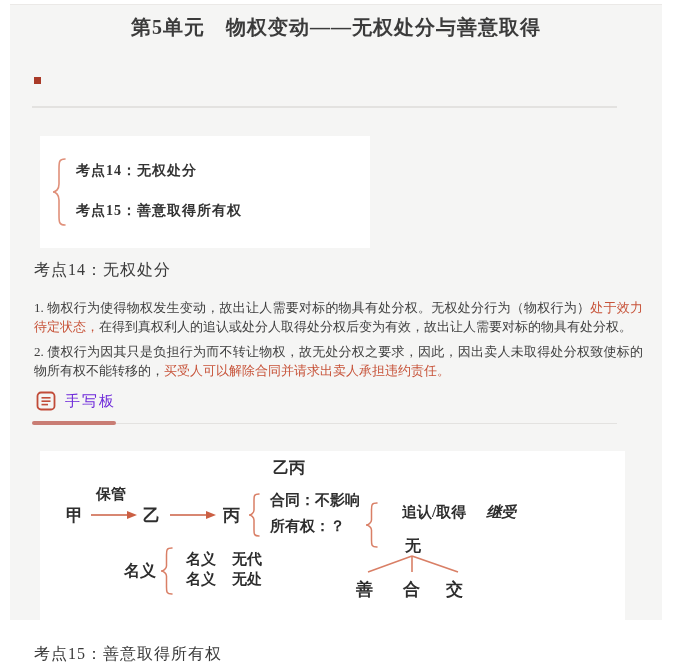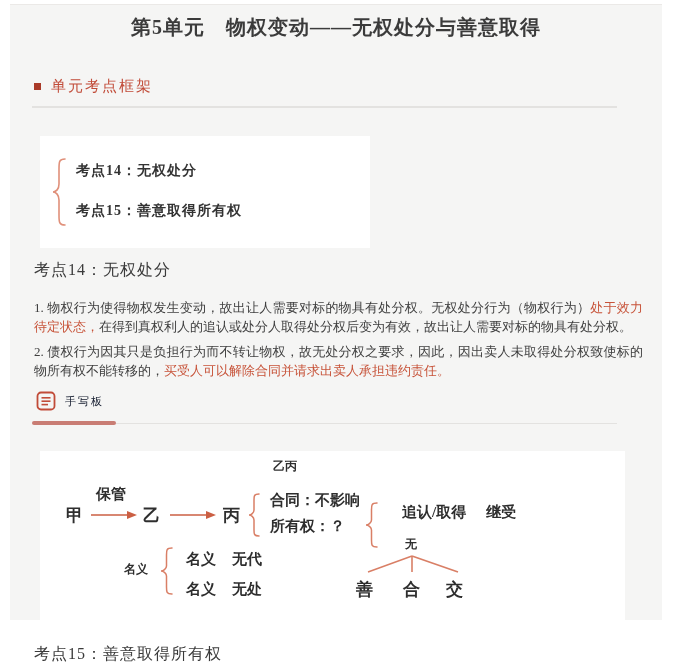--- a/index.html
+++ b/index.html
@@ -29,60 +29,59 @@
   .kd-heading { position:absolute; left:24px; font-size:16px; color:#3a3a3a; letter-spacing:1px; }
   .kd14 { top:255px; } .kd15 { top:639px; }
 
   .para { position:absolute; left:24px; width:609px; font-size:13px; line-height:19px;
           color:#3f3f3f; text-align:justify; }
   .para-1 { top:293px; } .para-2 { top:337px; }
   .para .red { color:#c75339; }
 
   .hw-header { position:absolute; left:26px; top:386px; display:flex; align-items:center; }
   .hw-icon { margin-right:9px; display:block; }
-  .hw-label { font-size:11px; color:#0f172a; letter-spacing:2px; }
+  .hw-label { font-size:15px; color:#6d28d9; letter-spacing:2px; }
 
   .hw-box { position:absolute; left:30px; top:446px; width:585px; height:172px; background:#ffffff; }
   .dg { position:absolute; white-space:nowrap; font-weight:bold; color:#2e2e2e; }
-  .dg-15 { font-size:15px; } .dg-16 { font-size:12px; } .dg-17 { font-size:17px; }
+  .dg-15 { font-size:15px; } .dg-16 { font-size:16px; } .dg-17 { font-size:17px; }
   .dg-jia     { left:26px;  top:53px; }
   .dg-baoguan { left:56px;  top:34px;text-align:right; }
   .dg-yi      { left:103px; top:53px; }
   .dg-bing    { left:183px; top:53px; }
   .dg-yibing  { left:233px; top:7px; }
   .dg-hetong  { left:230px; top:40px; }
   .dg-suoyou  { left:230px; top:66px;font-family:Liberation Serif, serif; }
   .dg-zhui    { left:362px; top:52px; }
-  .dg-jishou  { margin-left:20px; }
+  .dg-jishou  { margin-left:20px;font-style:italic; }
   .dg-wu      { left:365px; top:85px; }
   .dg-shan    { left:316px; top:127px; }
   .dg-he      { left:363px; top:127px; }
   .dg-jiao    { left:406px; top:127px; }
   .dg-mingyi  { left:84px;  top:110px; }
   .dg-row1    { left:146px; top:99px; }
-  .dg-row2    { left:146px; top:129px; }
+  .dg-row2    { left:146px; top:119px; }
   .dg-gap     { margin-left:16px; }
   .svg-abs { position:absolute; display:block; }
   .arrow-1 { left:50px;  top:58px; }
   .arrow-2 { left:129px; top:58px; }
   .brace-1 { left:208px; top:42px; }
   .brace-2 { left:325px; top:51px; }
   .brace-3 { left:120px; top:96px; }
   .fan     { left:325px; top:102px; }
 </style>
 </head>
 <body>
 
 <div class="page">
 
   <div class="title">第5单元　物权变动——无权处分与善意取得</div>
 
   <div class="section-header">
     <span class="bullet"></span>
-    <span class="section-label">单元考点框架</span>
   </div>
 
   <div class="divider divider-1"></div>
 
   <div class="framework-box">
     <svg class="framework-brace" width="14" height="68" viewBox="0 0 14 68">
       <path d="M13,1 C7,1 7,4 7,11 L7,26 C7,31 4,34 1,34 C4,34 7,37 7,42 L7,57 C7,64 7,67 13,67" fill="none" stroke="#e0907a" stroke-width="1.6" stroke-linecap="round"></path>
     </svg>
     <div class="framework-item fw-item-1">考点14：无权处分</div>
     <div class="framework-item fw-item-2">考点15：善意取得所有权</div>

